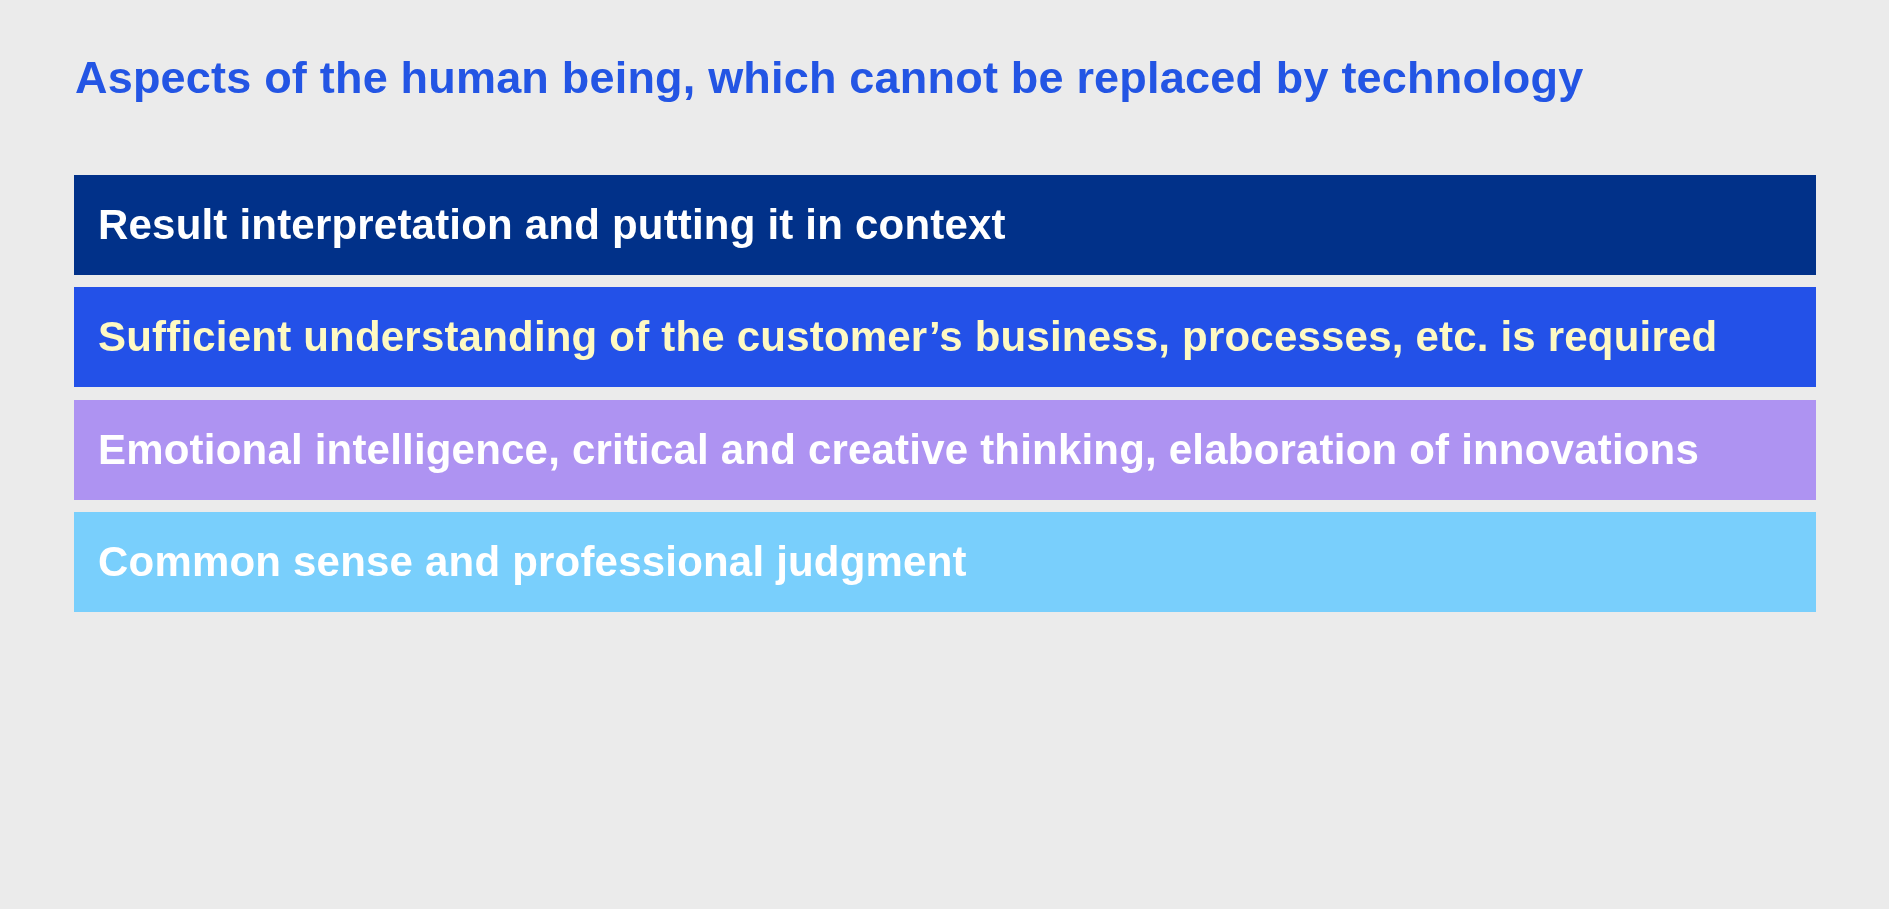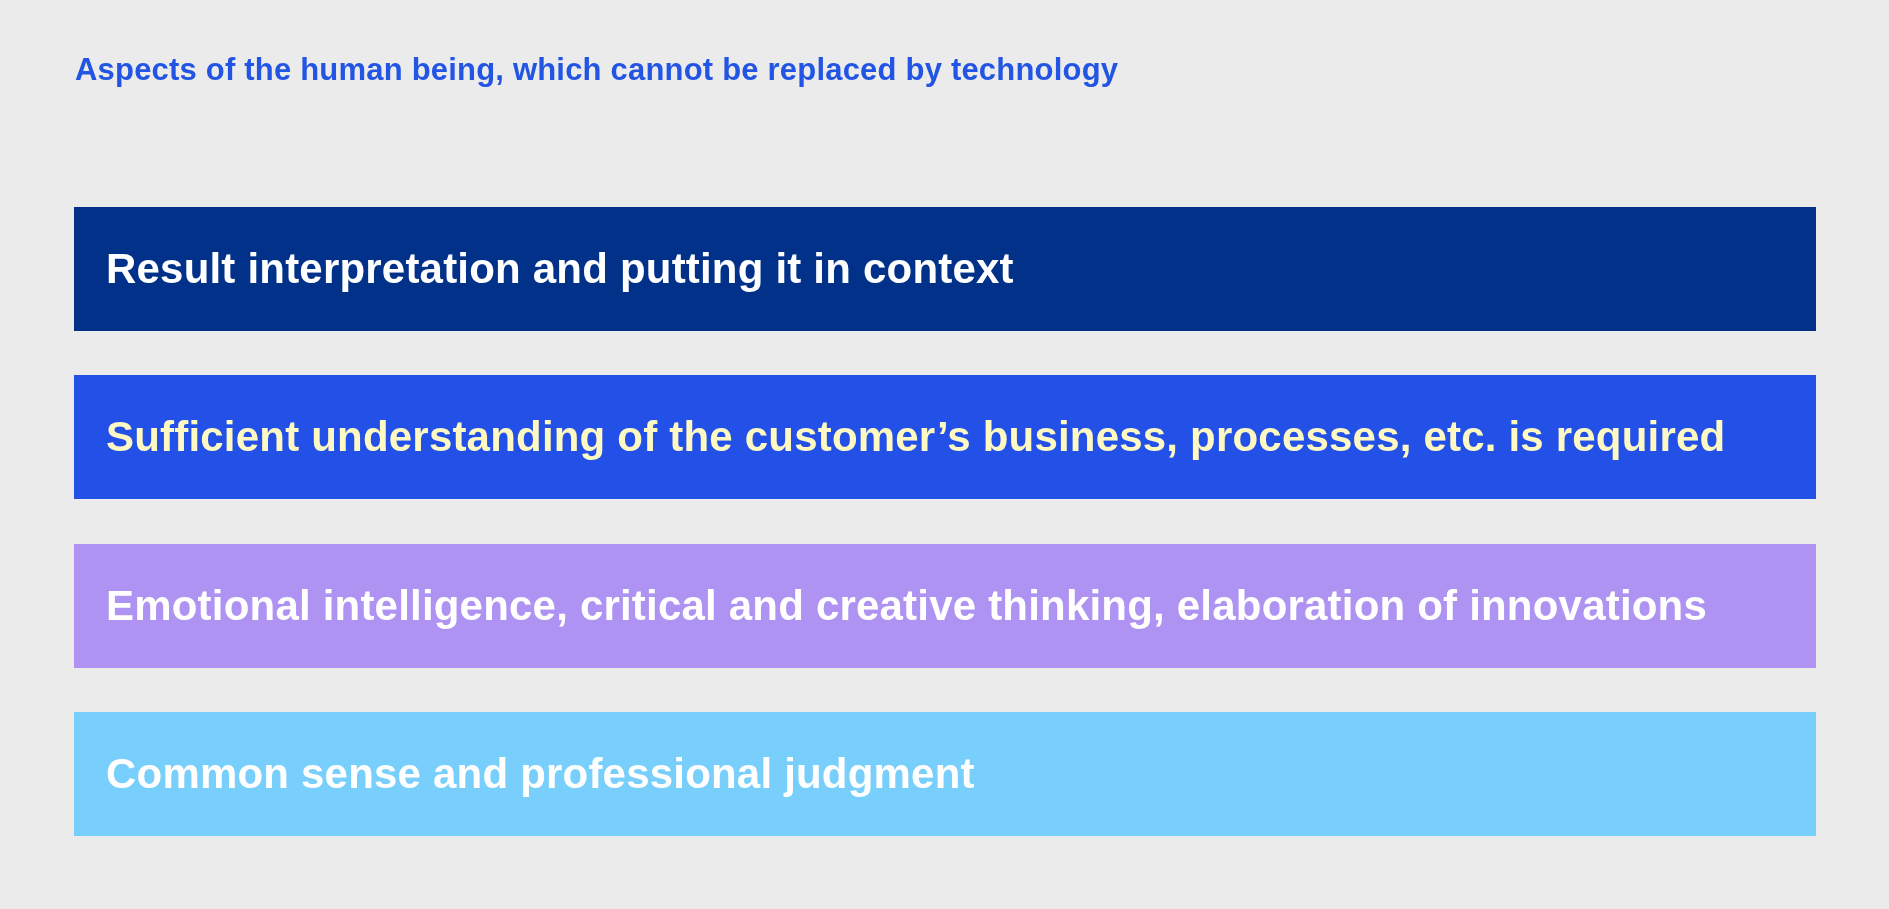--- a/index.html
+++ b/index.html
@@ -10,41 +10,40 @@
   }
   .canvas {
     position: relative;
     width: 1889px;
     height: 909px;
   }
   .slide-title {
     position: absolute;
     left: 75px;
     top: 52px;
-    font-size: 31px;
+    font-size: 45px;
     font-weight: bold;
     letter-spacing: 0.2px;
     white-space: nowrap;
   }
   .bar-list {
     position: absolute;
     left: 74px;
     top: 175px;
     width: 1742px;
     display: flex;
     flex-direction: column;
     gap: 12.4px;
   }
   .bar {
-    height: 124px;
+    height: 100px;
     display: flex;
     align-items: center;
-    padding-left: 32px;
+    padding-left: 24px;
     padding-right: 20px;
-    margin-top: 32px;
   }
   .bar-label {
     font-size: 42px;
     font-weight: bold;
     letter-spacing: 0.2px;
     white-space: nowrap;
   }
 </style>
 </head>
 <body style="background-color: rgb(235, 235, 235);">

